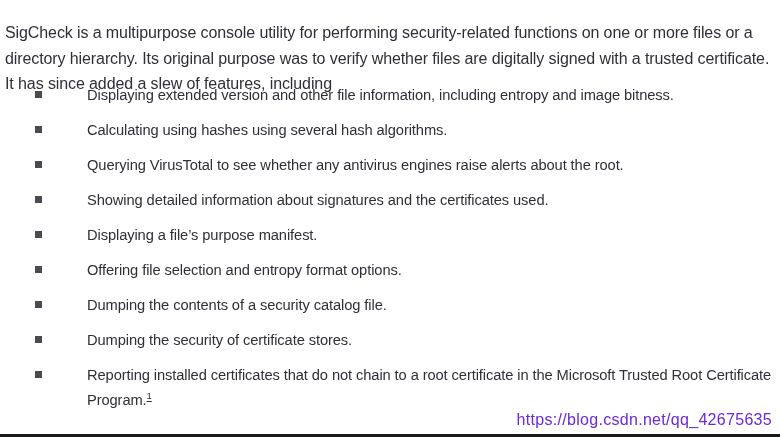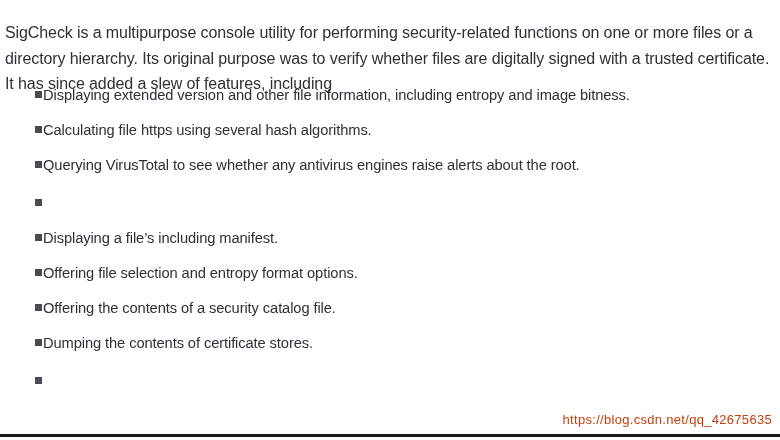--- a/index.html
+++ b/index.html
@@ -44,21 +44,21 @@
     top: 86px;
     width: 780px;
     margin: 0;
     padding: 0;
     list-style: none;
   }
 
   .feature-item {
     position: relative;
     height: 38px;
-    padding-left: 43px;
+    padding-left: 87px;
     box-sizing: border-box;
   }
 
   .feature-item.is-wrapped {
     height: 56px;
   }
 
   .bullet-square {
     position: absolute;
     left: 35px;
@@ -84,23 +84,23 @@
     line-height: 0;
     text-decoration: underline;
     color: #2f2f38;
   }
 
   
   #watermark {
     position: absolute;
     right: 8px;
     top: 410px;
-    font-size: 13px;
+    font-size: 16px;
     line-height: 19px;
-    color: #c2410c;
+    color: #6d28d9;
     letter-spacing: 0.3px;
     white-space: nowrap;
     user-select: none;
     pointer-events: none;
   }
 
   
   #bottom-rule {
     position: absolute;
     left: 0;
@@ -117,47 +117,49 @@
 
   <p id="intro-paragraph">SigCheck is a multipurpose console utility for performing security-related functions on one or more files or a directory hierarchy. Its original purpose was to verify whether files are digitally signed with a trusted certificate. It has since added a slew of features, including</p>
 
   <ul id="feature-list">
       <li class="feature-item">
         <span class="bullet-square"></span>
         <span class="feature-text">Displaying extended version and other file information, including entropy and image bitness.</span>
       </li>
       <li class="feature-item">
         <span class="bullet-square"></span>
-        <span class="feature-text">Calculating file https using several hash algorithms.</span>
+        <span class="feature-text">Calculating using hashes using several hash algorithms.</span>
       </li>
       <li class="feature-item">
         <span class="bullet-square"></span>
         <span class="feature-text">Querying VirusTotal to see whether any antivirus engines raise alerts about the root.</span>
       </li>
       <li class="feature-item">
         <span class="bullet-square"></span>
+        <span class="feature-text">Showing detailed information about signatures and the certificates used.</span>
       </li>
       <li class="feature-item">
         <span class="bullet-square"></span>
-        <span class="feature-text">Displaying a file’s including manifest.</span>
+        <span class="feature-text">Displaying a file’s purpose manifest.</span>
       </li>
       <li class="feature-item">
         <span class="bullet-square"></span>
         <span class="feature-text">Offering file selection and entropy format options.</span>
       </li>
       <li class="feature-item">
         <span class="bullet-square"></span>
-        <span class="feature-text">Offering the contents of a security catalog file.</span>
+        <span class="feature-text">Dumping the contents of a security catalog file.</span>
       </li>
       <li class="feature-item">
         <span class="bullet-square"></span>
-        <span class="feature-text">Dumping the contents of certificate stores.</span>
+        <span class="feature-text">Dumping the security of certificate stores.</span>
       </li>
       <li class="feature-item is-wrapped">
         <span class="bullet-square"></span>
+        <span class="feature-text">Reporting installed certificates that do not chain to a root certificate in the Microsoft Trusted Root Certificate Program.<sup class="footnote-ref">1</sup></span>
       </li>
     </ul>
 
   <div id="watermark">https://blog.csdn.net/qq_42675635</div>
 
   <div id="bottom-rule"></div>
 
 </div>
 
 </body></html>

